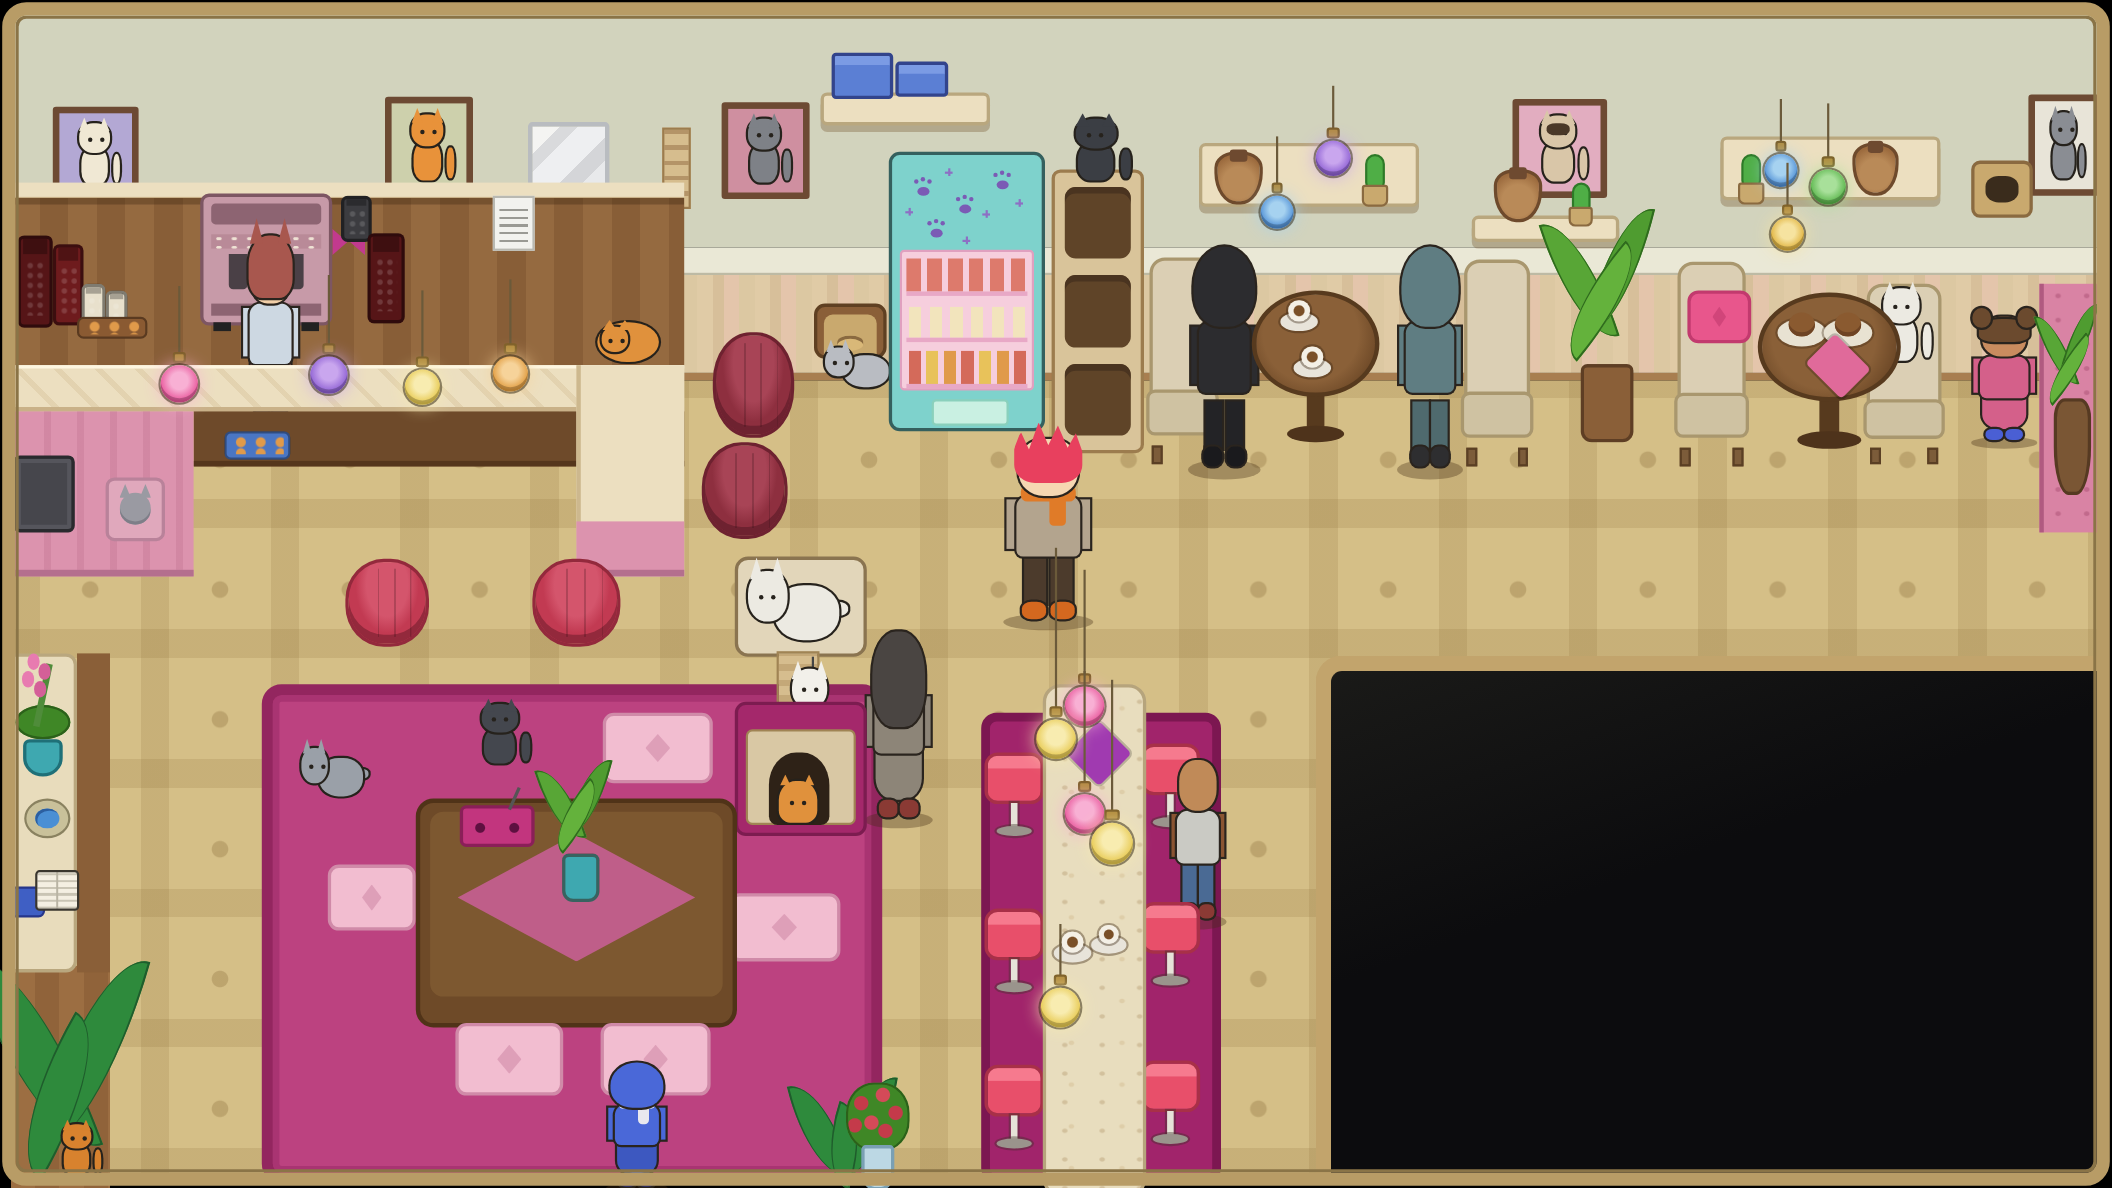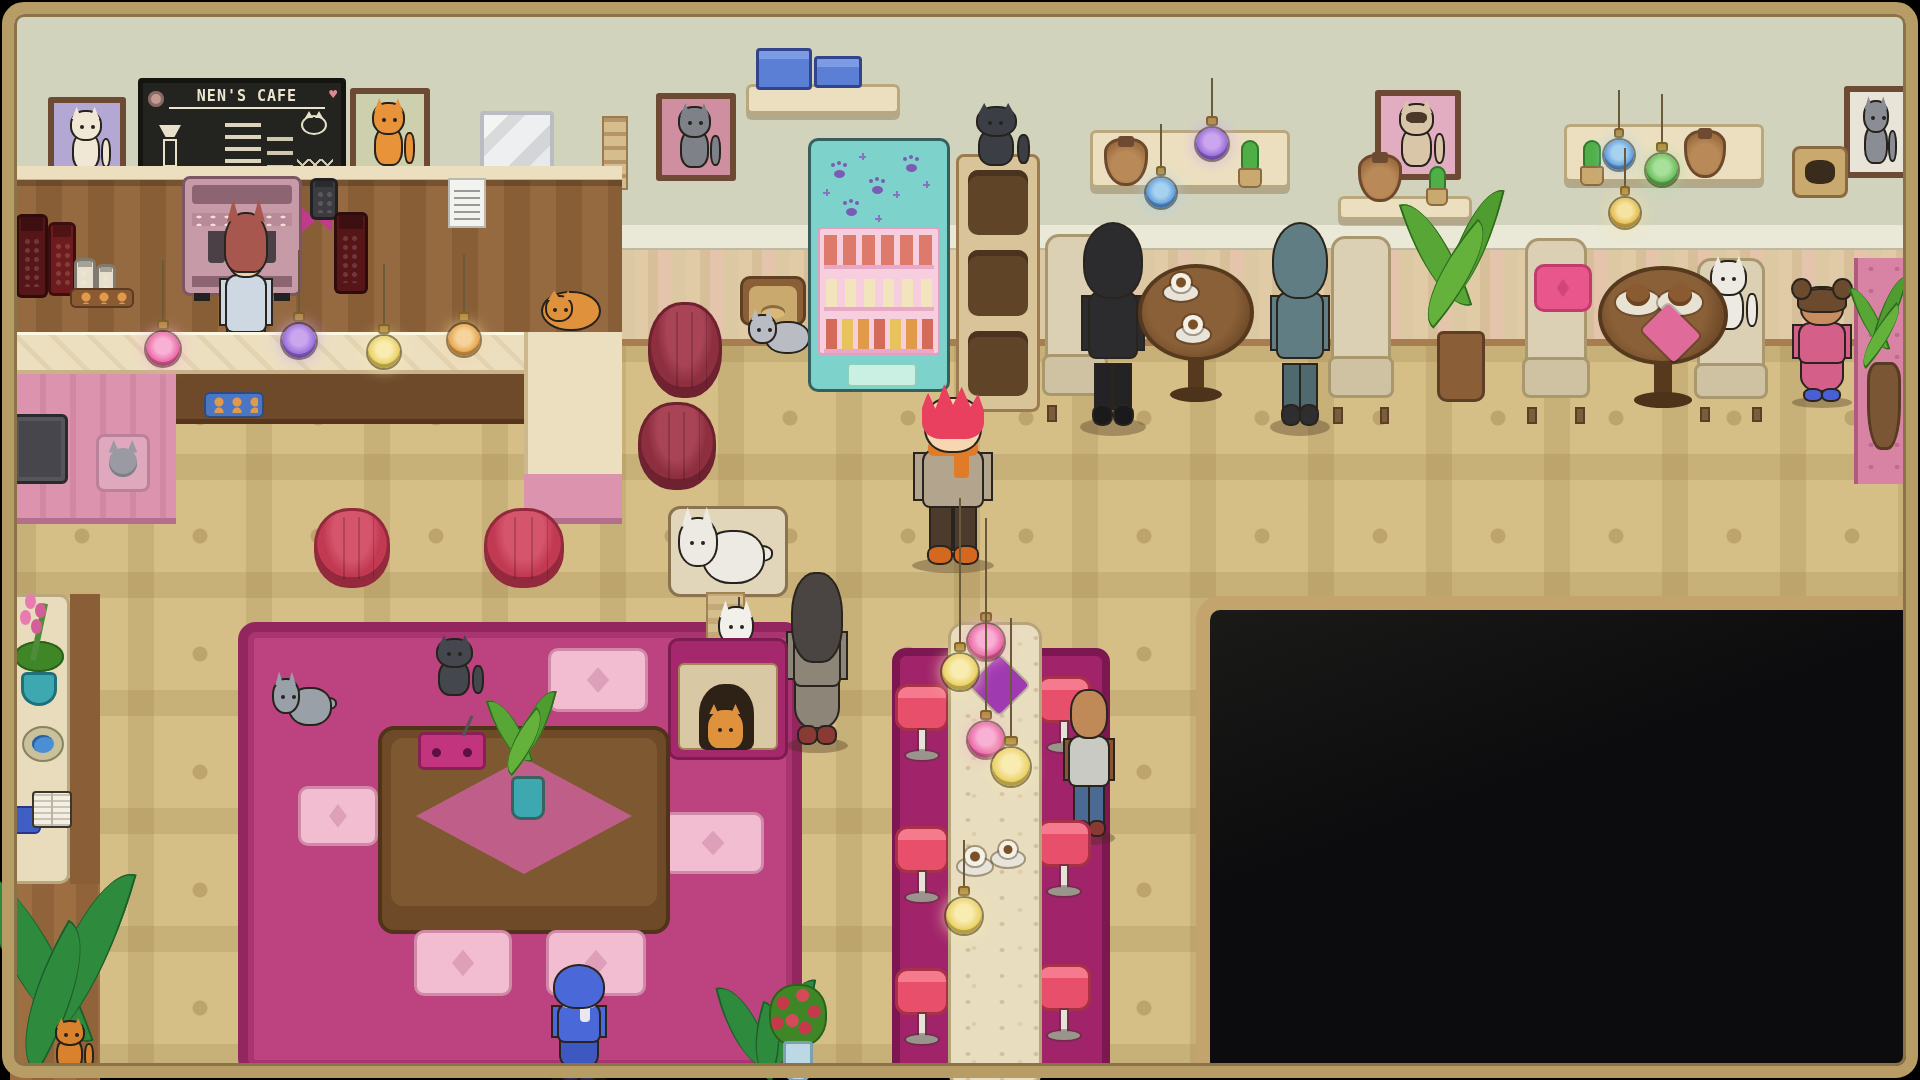--- a/index.html
+++ b/index.html
@@ -205,33 +205,20 @@
   <div class="abs" id="cpinkL"></div>
   <div class="abs" id="cbrown"></div>
   <div class="abs" id="cvert"></div>
   <div class="abs" id="cvertpink"></div>
   <div class="abs" id="lcbase"></div>
   <div class="abs" id="lcwood"></div>
   <div class="abs" id="lcounter"></div>
   <div class="abs" id="pinkwall"></div>
   <div class="abs" id="darkarea"></div>
 
-  <div class="ent" id="chalk">
-    <i class="ch-rosette"></i>
-    <b class="ch-title abs">NEN'S CAFE</b>
-    <i class="ch-heart">♥</i>
-    <i class="ch-g1"></i>
-    <i class="ch-g2"></i>
-    <i class="ch-g3"></i>
-    <i class="ch-ln1"></i>
-    <i class="ch-ln2"></i>
-    <i class="ch-cat"></i>
-    <i class="ch-dia"></i>
-    <i class="ch-cup"></i>
-  </div>
 
   <div class="ent" id="espresso">
     <i class="es-top"></i>
     <i class="es-row"></i>
     <i class="es-g1"></i>
     <i class="es-g2"></i>
     <i class="es-tray"></i>
     <i class="es-f1"></i>
     <i class="es-f2"></i>
   </div>

